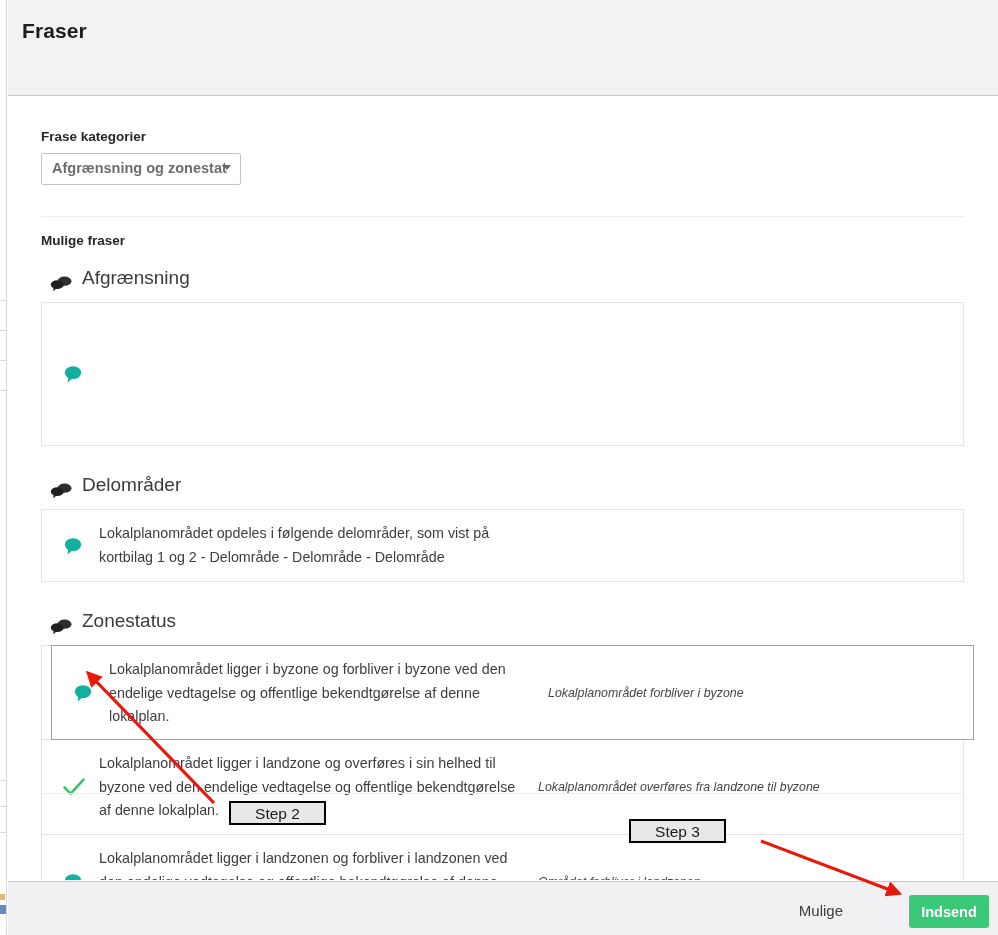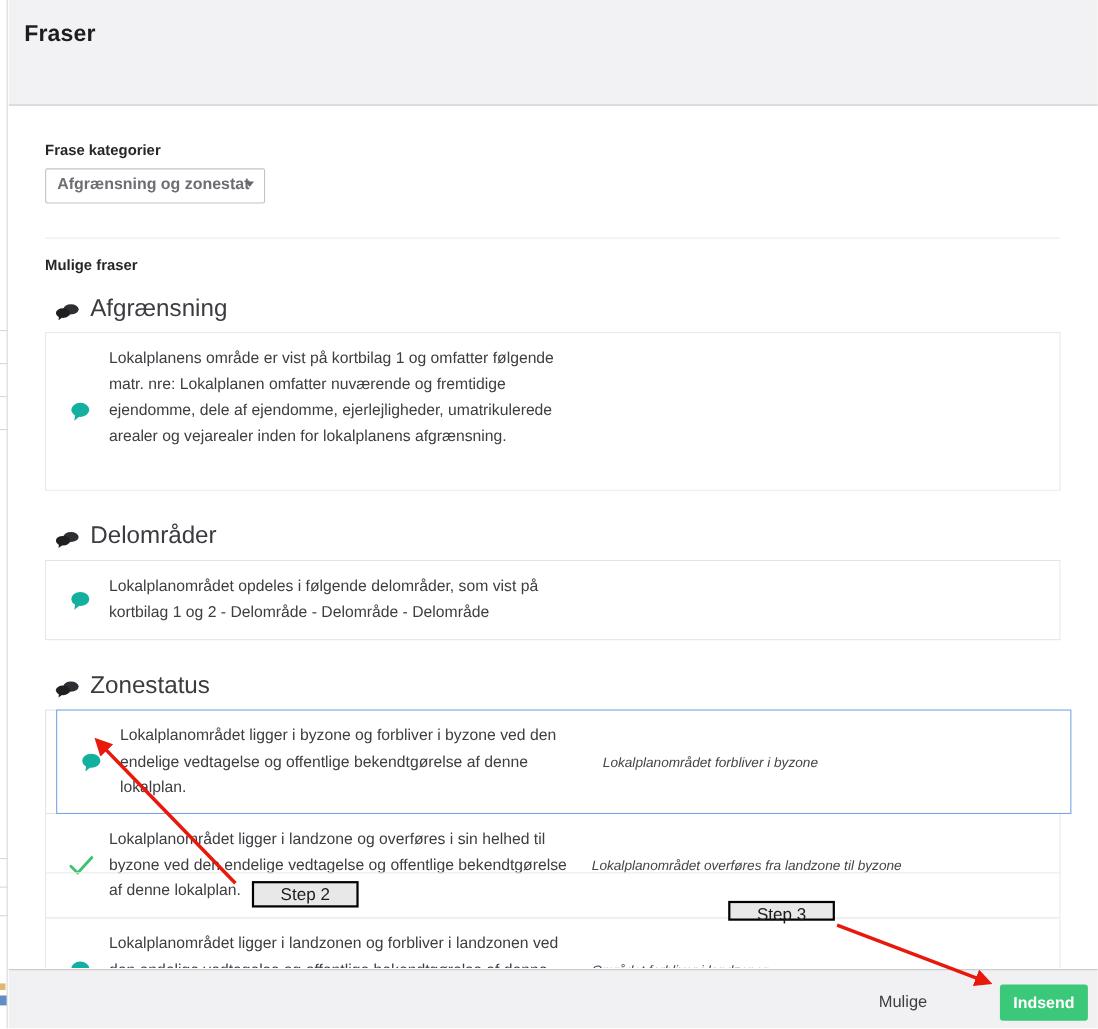--- a/index.html
+++ b/index.html
@@ -143,21 +143,21 @@
     height: 30px;
   }
   .section-head .head-icon {
     position: absolute;
     left: 9px; top: 7px;
     width: 22px; height: 16px;
   }
   .section-head .head-text {
     position: absolute;
     left: 41px; top: -2px;
-    font-size: 22px;
+    font-size: 19px;
     color: #3b3b40;
     font-weight: normal;
     white-space: nowrap;
   }
 
   
   .phrase-block {
     position: absolute;
     left: 33px;
     width: 923px;
@@ -256,22 +256,22 @@
     text-align: center;
     z-index: 60;
     font-family: "Liberation Sans", sans-serif;
   }
   #step2-box {
     left: 229px; top: 801px;
     width: 97px; height: 24px;
     line-height: 21px;
   }
   #step3-box {
-    left: 662px; top: 819px;
-    width: 97px; height: 18px;
+    left: 629px; top: 819px;
+    width: 97px; height: 24px;
     line-height: 21px;
   }
 </style>
 </head>
 <body>
 
 <div id="app">
 
   <div class="bg-sliver">
     <div class="bg-tick t1"></div>
@@ -311,21 +311,20 @@
               <path d="M3.6 11.4 L3.2 15.2 L6.6 12.6 Z" fill="#1f1f22"></path>
             </svg></span>
           <span class="head-text">Afgrænsning</span>
         </div>
         <div class="phrase-block" style="top: 205px;">
           <div class="phrase-row" style="height: 142px;">
             <span class="row-icon"><svg viewBox="0 0 22 20" width="22" height="20">
                 <ellipse cx="11" cy="8.6" rx="8.2" ry="6.4" fill="#13b0a0"></ellipse>
                 <path d="M6.4 12.6 L5.6 18.4 L10.4 14.4 Z" fill="#13b0a0"></path>
               </svg></span>
-            <div class="row-text">Lokalplanens område er vist på kortbilag 1 og omfatter følgende matr. nre: Lokalplanen omfatter nuværende og fremtidige ejendomme, dele af ejendomme, ejerlejligheder, umatrikulerede arealer og vejarealer inden for lokalplanens afgrænsning.</div>
           </div>
         </div>
         <div class="section-head" style="top: 379px;">
           <span class="head-icon"><svg viewBox="0 0 22 16" width="22" height="16">
               <ellipse cx="14.5" cy="5.2" rx="7" ry="4.6" fill="#2f2f33"></ellipse>
               <path d="M10 8.2 L13 11.2 L13.6 8.4 Z" fill="#2f2f33"></path>
               <ellipse cx="7.2" cy="8.6" rx="6.4" ry="4.4" fill="#1f1f22"></ellipse>
               <path d="M3.6 11.4 L3.2 15.2 L6.6 12.6 Z" fill="#1f1f22"></path>
             </svg></span>
           <span class="head-text">Delområder</span>

